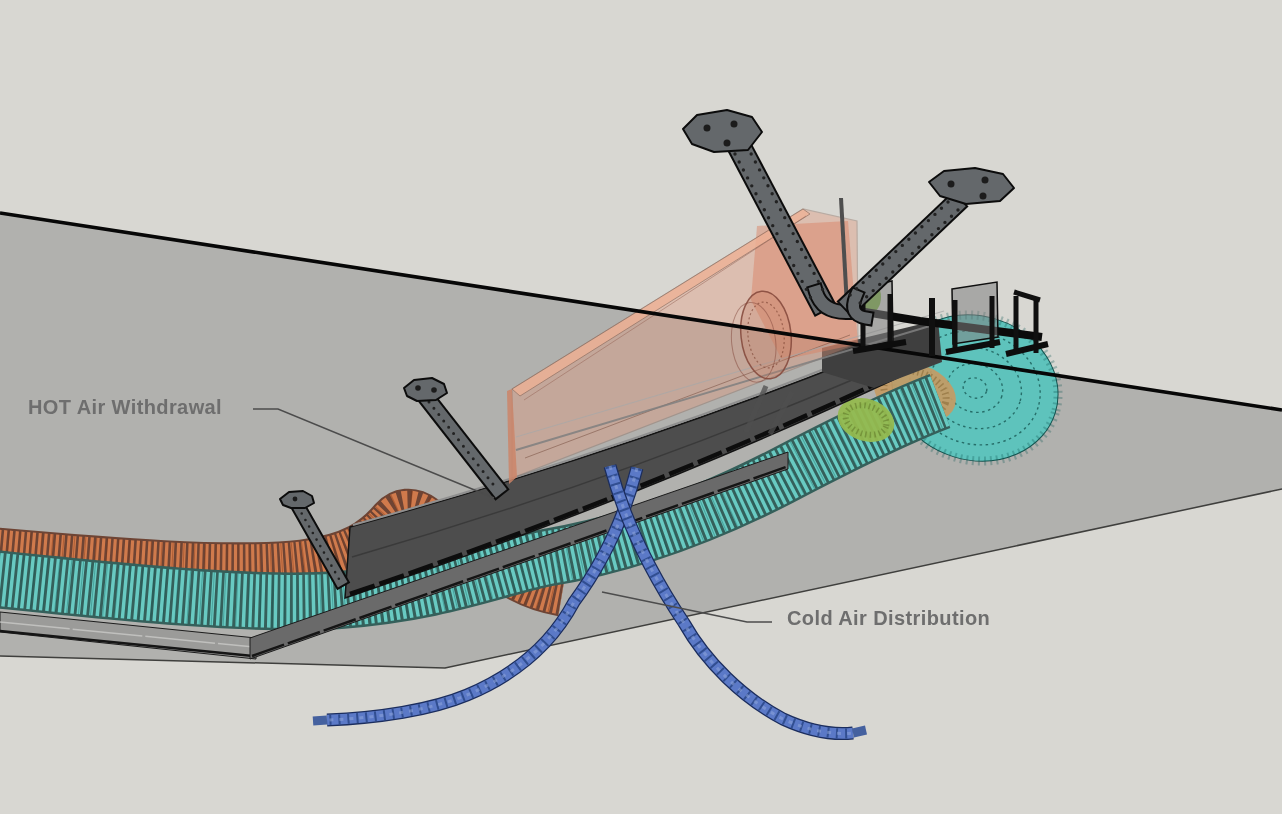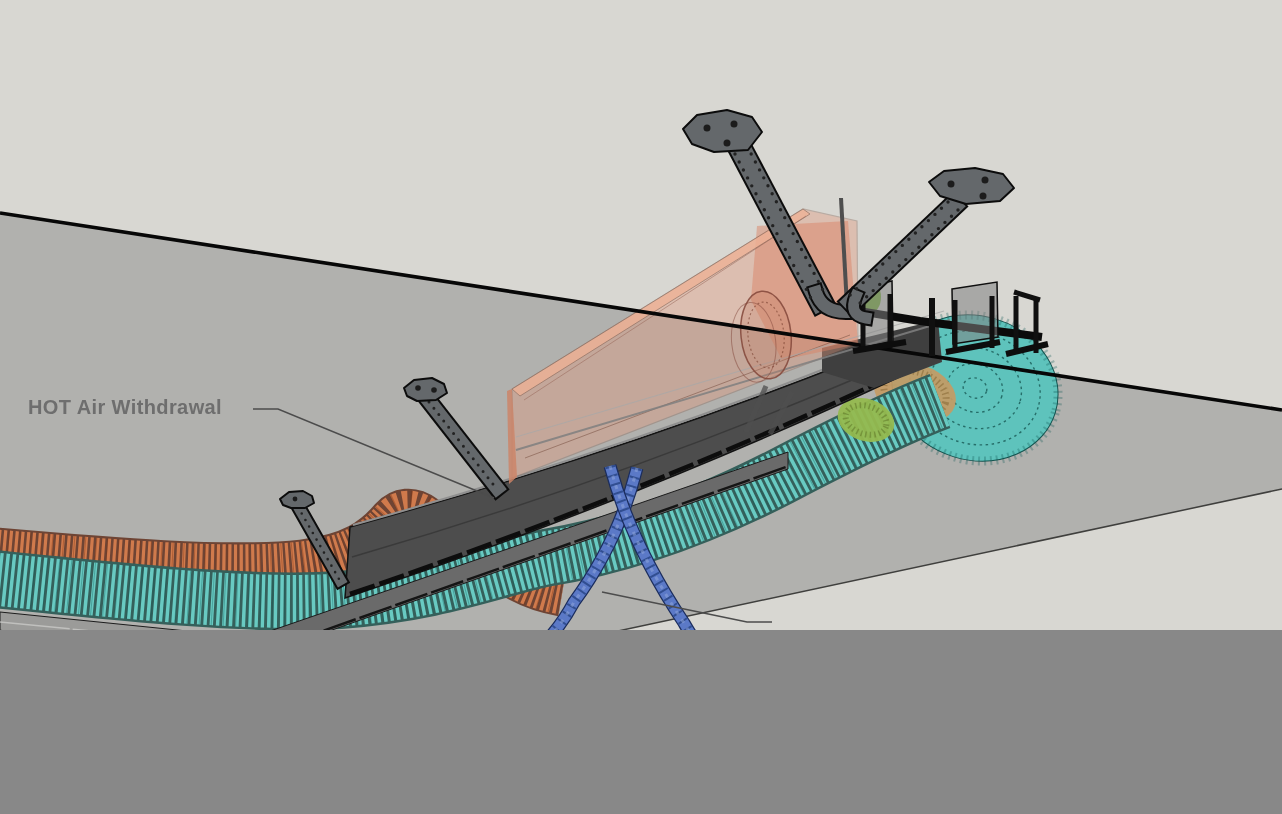--- a/index.html
+++ b/index.html
@@ -1,18 +1,18 @@
 <!DOCTYPE html>
 <html style="--bg: #d8d7d2; --plane: #b1b1ae; --plane-edge: #3f3f3d; --ceiling-edge: #070707; --teal-base: #35605b; --teal-coil: #68cac2; --teal-dark: #0f5a55; --orange-base: #6e4434; --orange-coil: #d07a4c; --orange-dark: #7c3513; --cap-fill: #5ec3bc; --cap-ring: #14524e; --tan-patch: #c49b64; --green-patch: #95b94f; --green-small: #7cb342; --box: #e2997e; --box-bright: #d98164; --box-roof: #eeb296; --channel: #4d4d4d; --channel-dark: #141414; --rail-light: #9b9b99; --rail-mid: #6a6a6a; --strap: #64686b; --strap-dark: #0c0c0c; --hole: #1c1c1c; --glass: #828282; --tube: #5b79c7; --tube-dark: #1b2d5e; --tube-rib: #23407f; --tube-sheen: #93aade; --label: #6e6e6e; --leader: #4c4c4c;"><head>
 <meta charset="utf-8">
 <style>
   html,body{margin:0;padding:0;background:#888;}
   #stage{
     position:relative;
-    width:1282px;height:630px;
+    width:1282px;height:814px;
     background:var(--bg);
     overflow:hidden;
     font-family:"Liberation Sans",sans-serif;
   }
   svg{position:absolute;left:0;top:0;}
 
   
   .plane       {fill:var(--plane);}
   .plane-edge  {fill:none;stroke:var(--plane-edge);stroke-width:1.5;}
   .ceil-edge   {stroke:var(--ceiling-edge);stroke-width:3.6;}
@@ -248,14 +248,15 @@
   </g>
 
   <g>
     <polyline class="leader" points="253,409 278,409 494,498"></polyline>
     <polyline class="leader" points="602,592 747,622 772,622"></polyline>
   </g>
 </svg>
 
 <div class="note" style="left:28px;top:396px;">HOT Air Withdrawal</div>
 
+<div class="note" style="left:787px;top:607px;">Cold Air Distribution</div>
 
 </div>
 
 </body></html>

